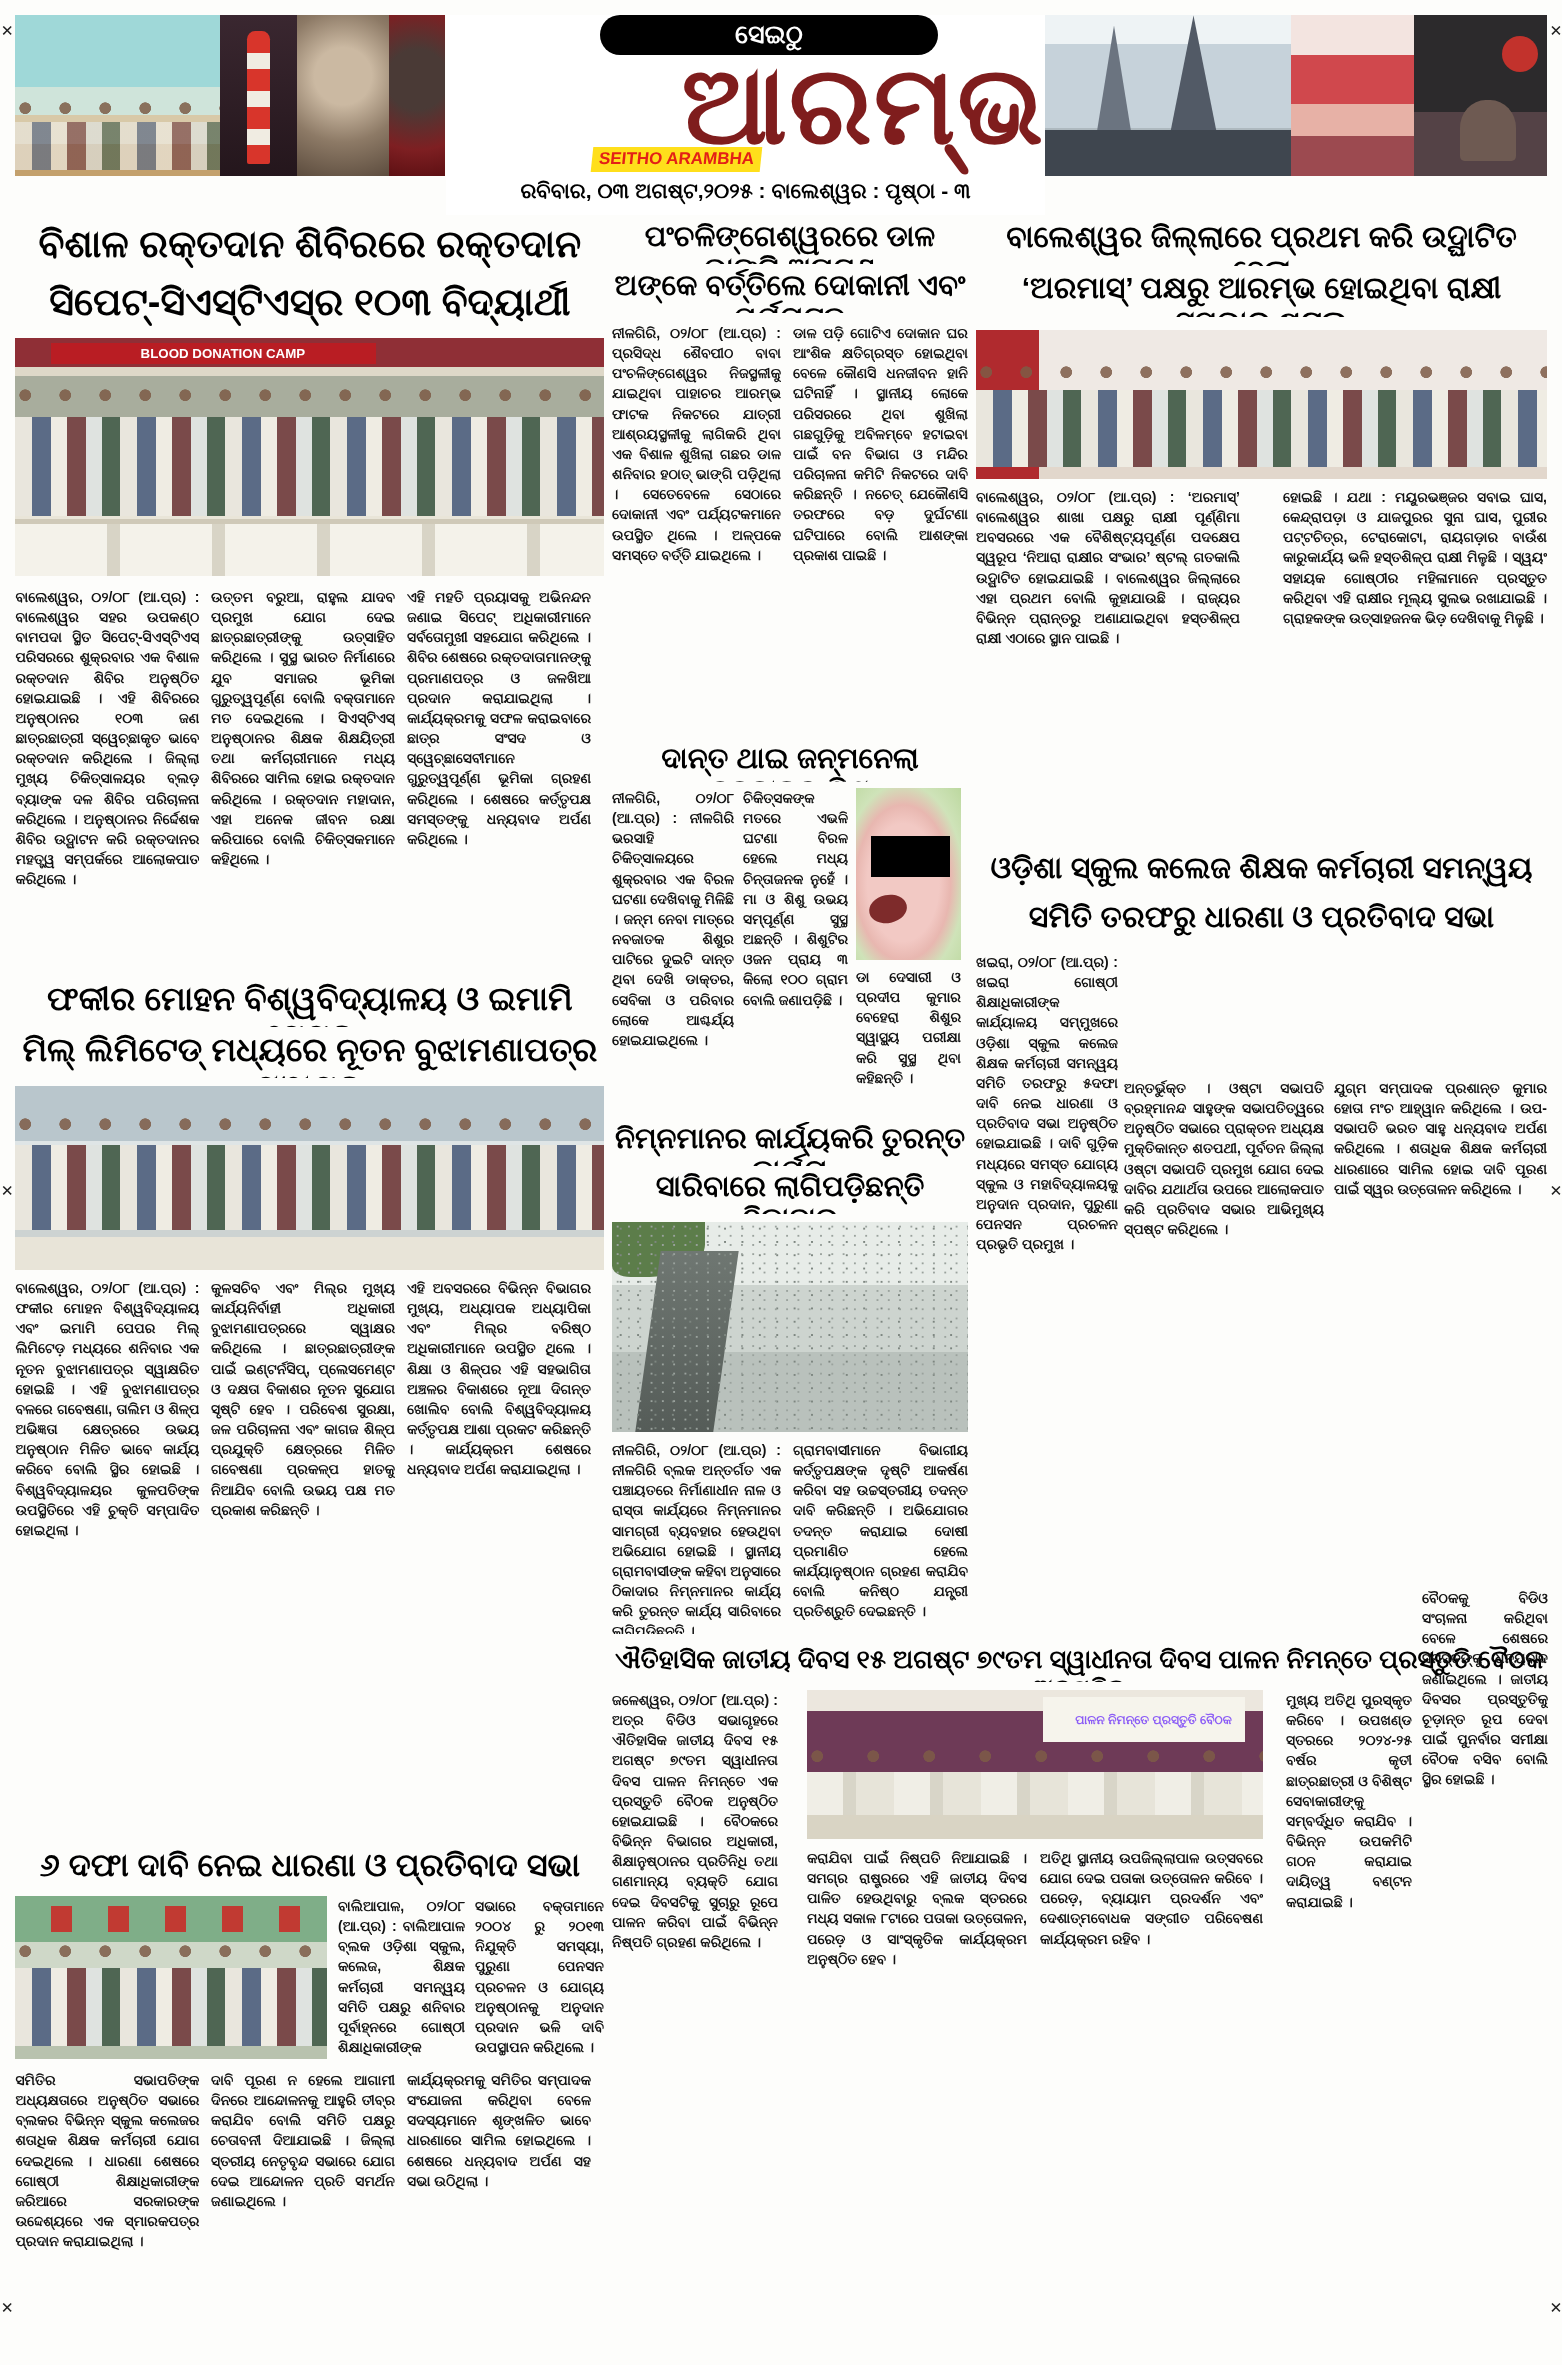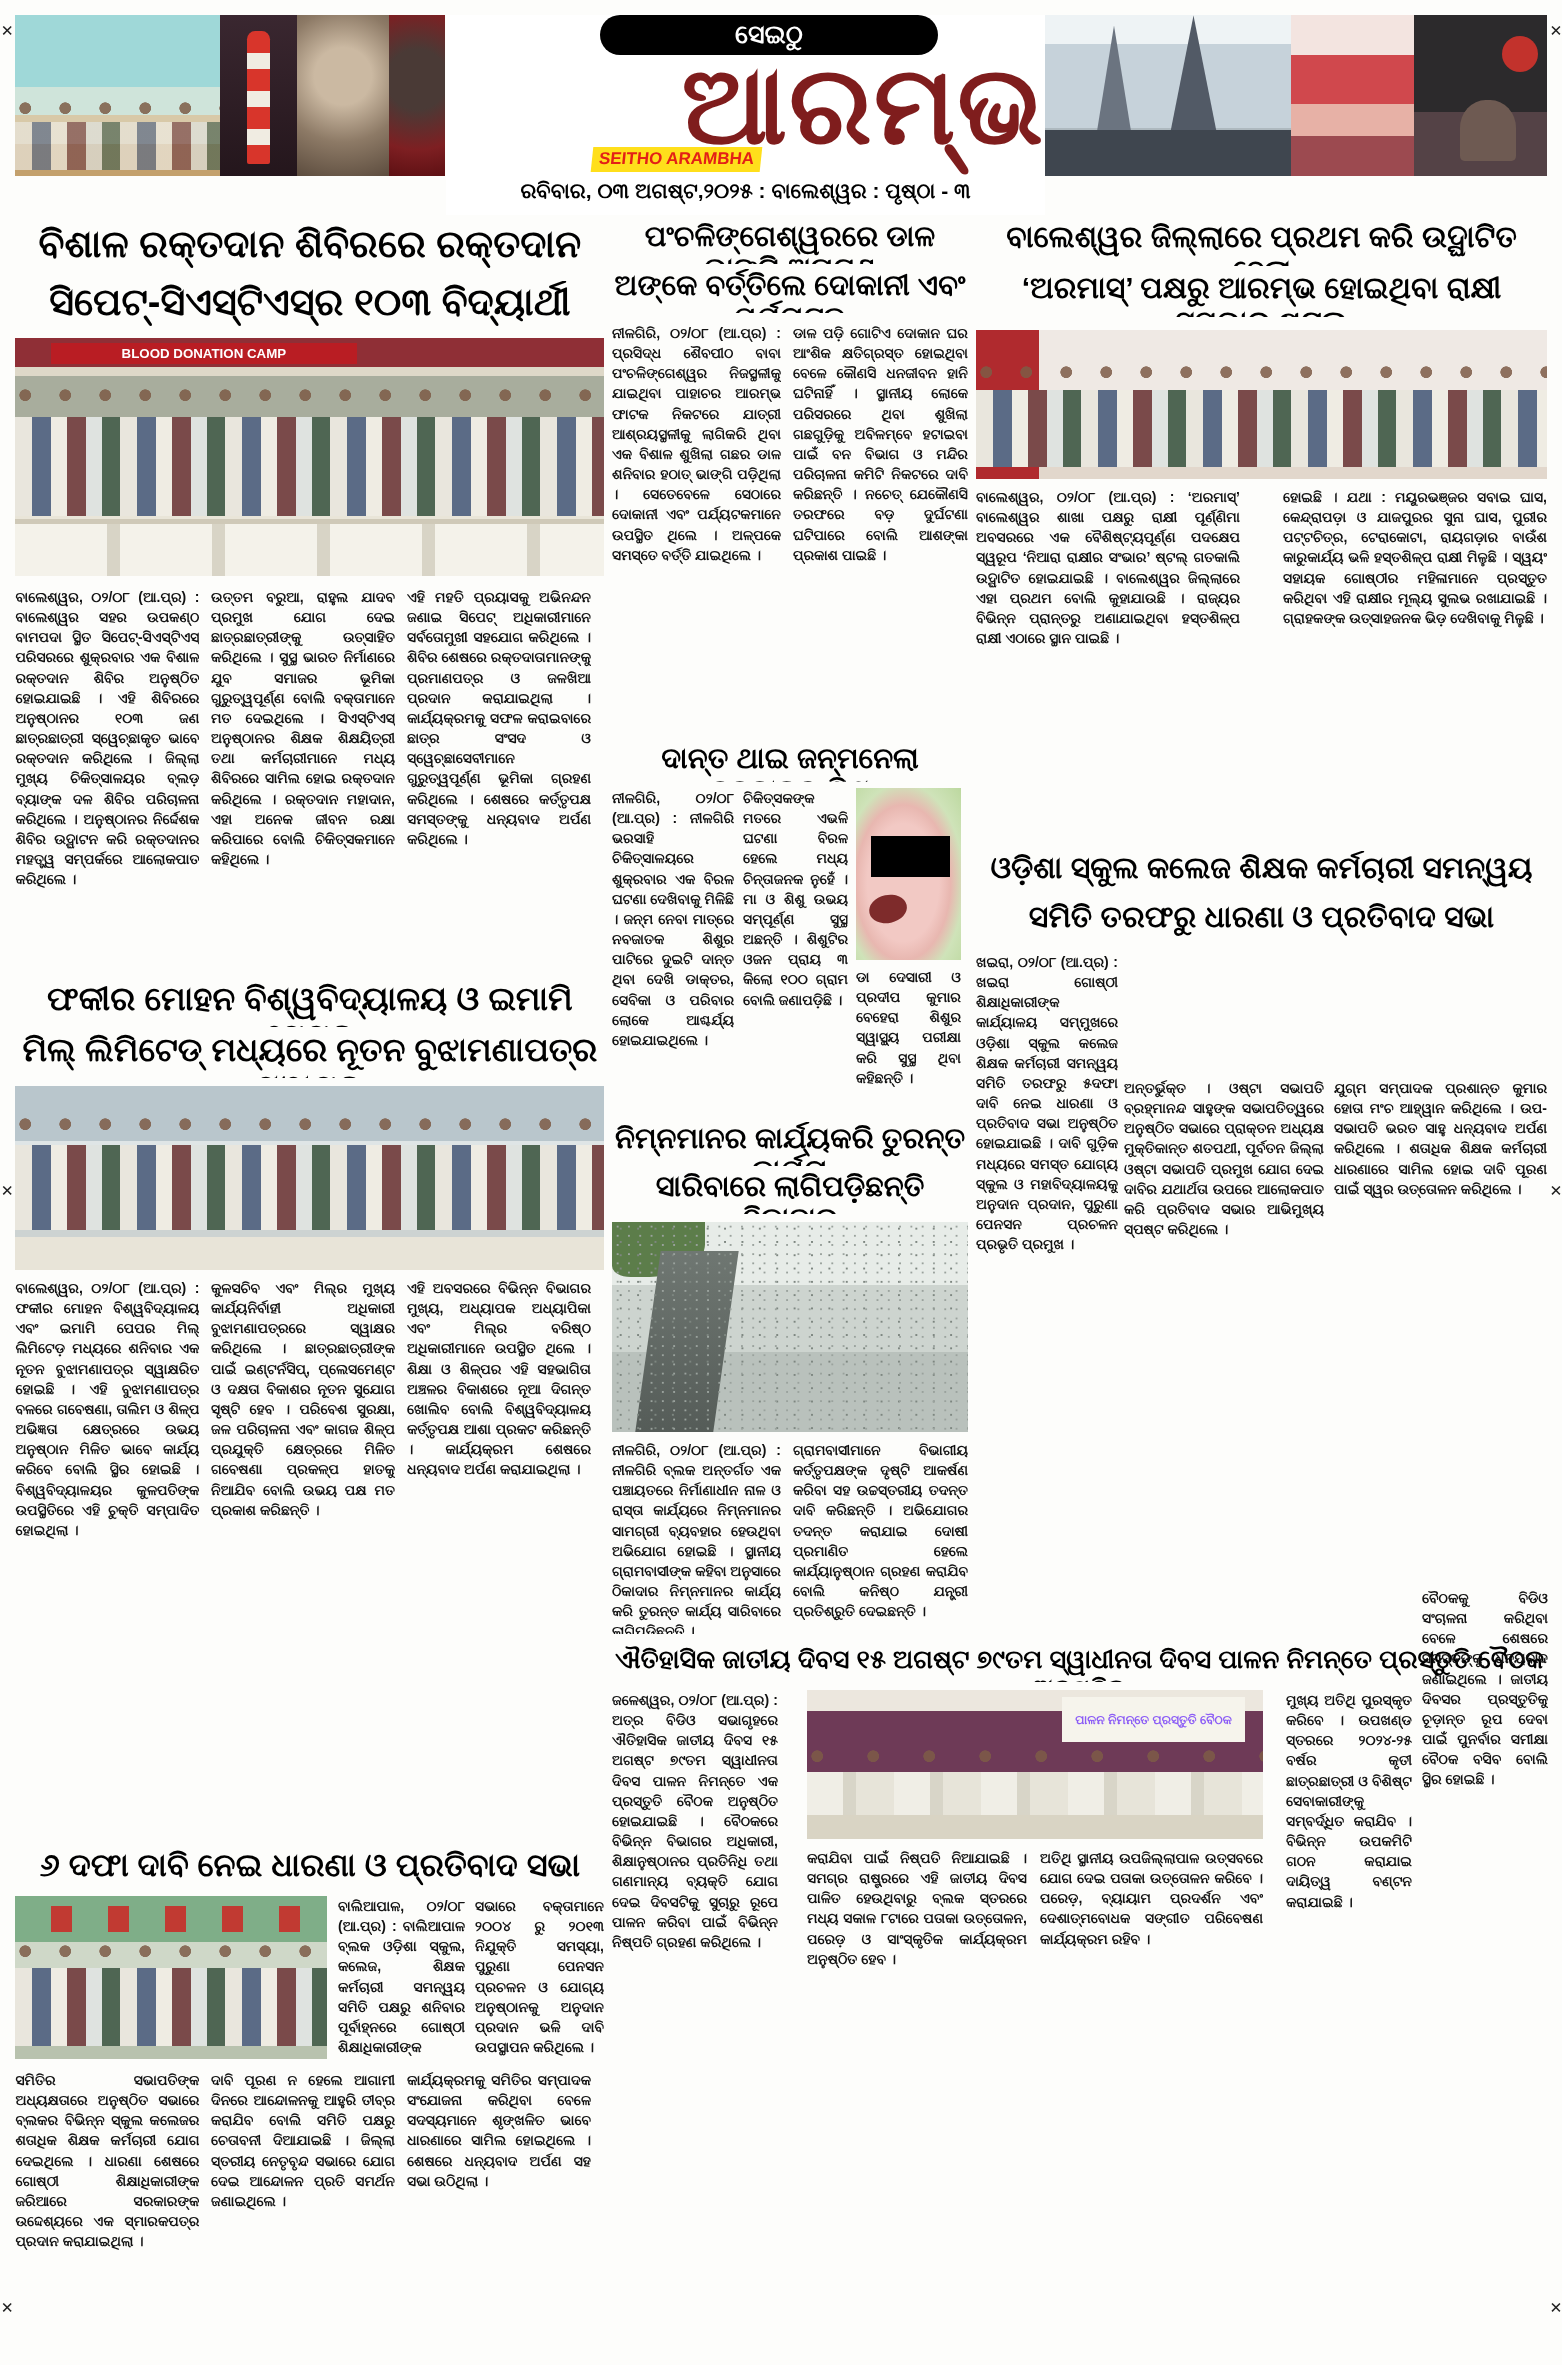--- a/index.html
+++ b/index.html
@@ -5,21 +5,21 @@
   html,body{margin:0;padding:0;background:#888;}
   .page{position:relative;width:1563px;height:2366px;background:#fdfdfb;
         font-family:"Liberation Sans","DejaVu Sans",sans-serif;color:#111;overflow:hidden;margin:0 auto;}
   .abs{position:absolute;}
   .h{position:absolute;font-weight:800;color:#000;text-align:center;line-height:1.12;overflow:hidden;}
   .c{position:absolute;text-align:justify;font-size:14px;line-height:1.44;overflow:hidden;word-break:break-word;font-weight:bold;}
   .ph{position:absolute;overflow:hidden;background:#c9cfc9;}
   .strip{position:absolute;left:0;right:0;}
   .heads{position:absolute;left:0;right:0;background-image:radial-gradient(circle at 10.2px 9.2px,#7d5b46 5.6px,rgba(0,0,0,0) 6.1px);background-size:40px 29px;opacity:.85;}
   .bodies{position:absolute;left:0;right:0;background-image:repeating-linear-gradient(90deg,#e9e6dd 0 17.4px,#5b6b86 17.4px 36px,#efece3 36px 52px,#7a4a4a 52px 71px,#dfe3e0 71px 87px,#4f6653 87px 105px);}
-  .banner{position:absolute;display:flex;align-items:center;justify-content:center;font-weight:700;overflow:hidden;text-align:center;}
+  .banner{position:absolute;display:flex;align-items:center;justify-content:center;font-weight:700;overflow:hidden;text-align:center;padding-left:19px;}
   .wm{position:absolute;color:#fff;font-size:11.3px;opacity:.9;}
   .regmark{position:absolute;font-size:15.4px;color:#222;width:14.3px;text-align:center;line-height:1;}
   .kicker{position:absolute;background:#000;color:#fff;border-radius:22.5px;display:flex;align-items:center;justify-content:center;font-weight:700;}
   .title{position:absolute;font-weight:900;color:#7f1d1d;text-align:right;letter-spacing:2px;line-height:1;}
   .tag{position:absolute;display:flex;align-items:center;justify-content:center;font-weight:800;transform:skewX(-6deg);}
   .edition{position:absolute;font-weight:700;color:#000;text-align:center;}
   .redact{position:absolute;background:#000;}
 </style>
 </head>
 <body>

